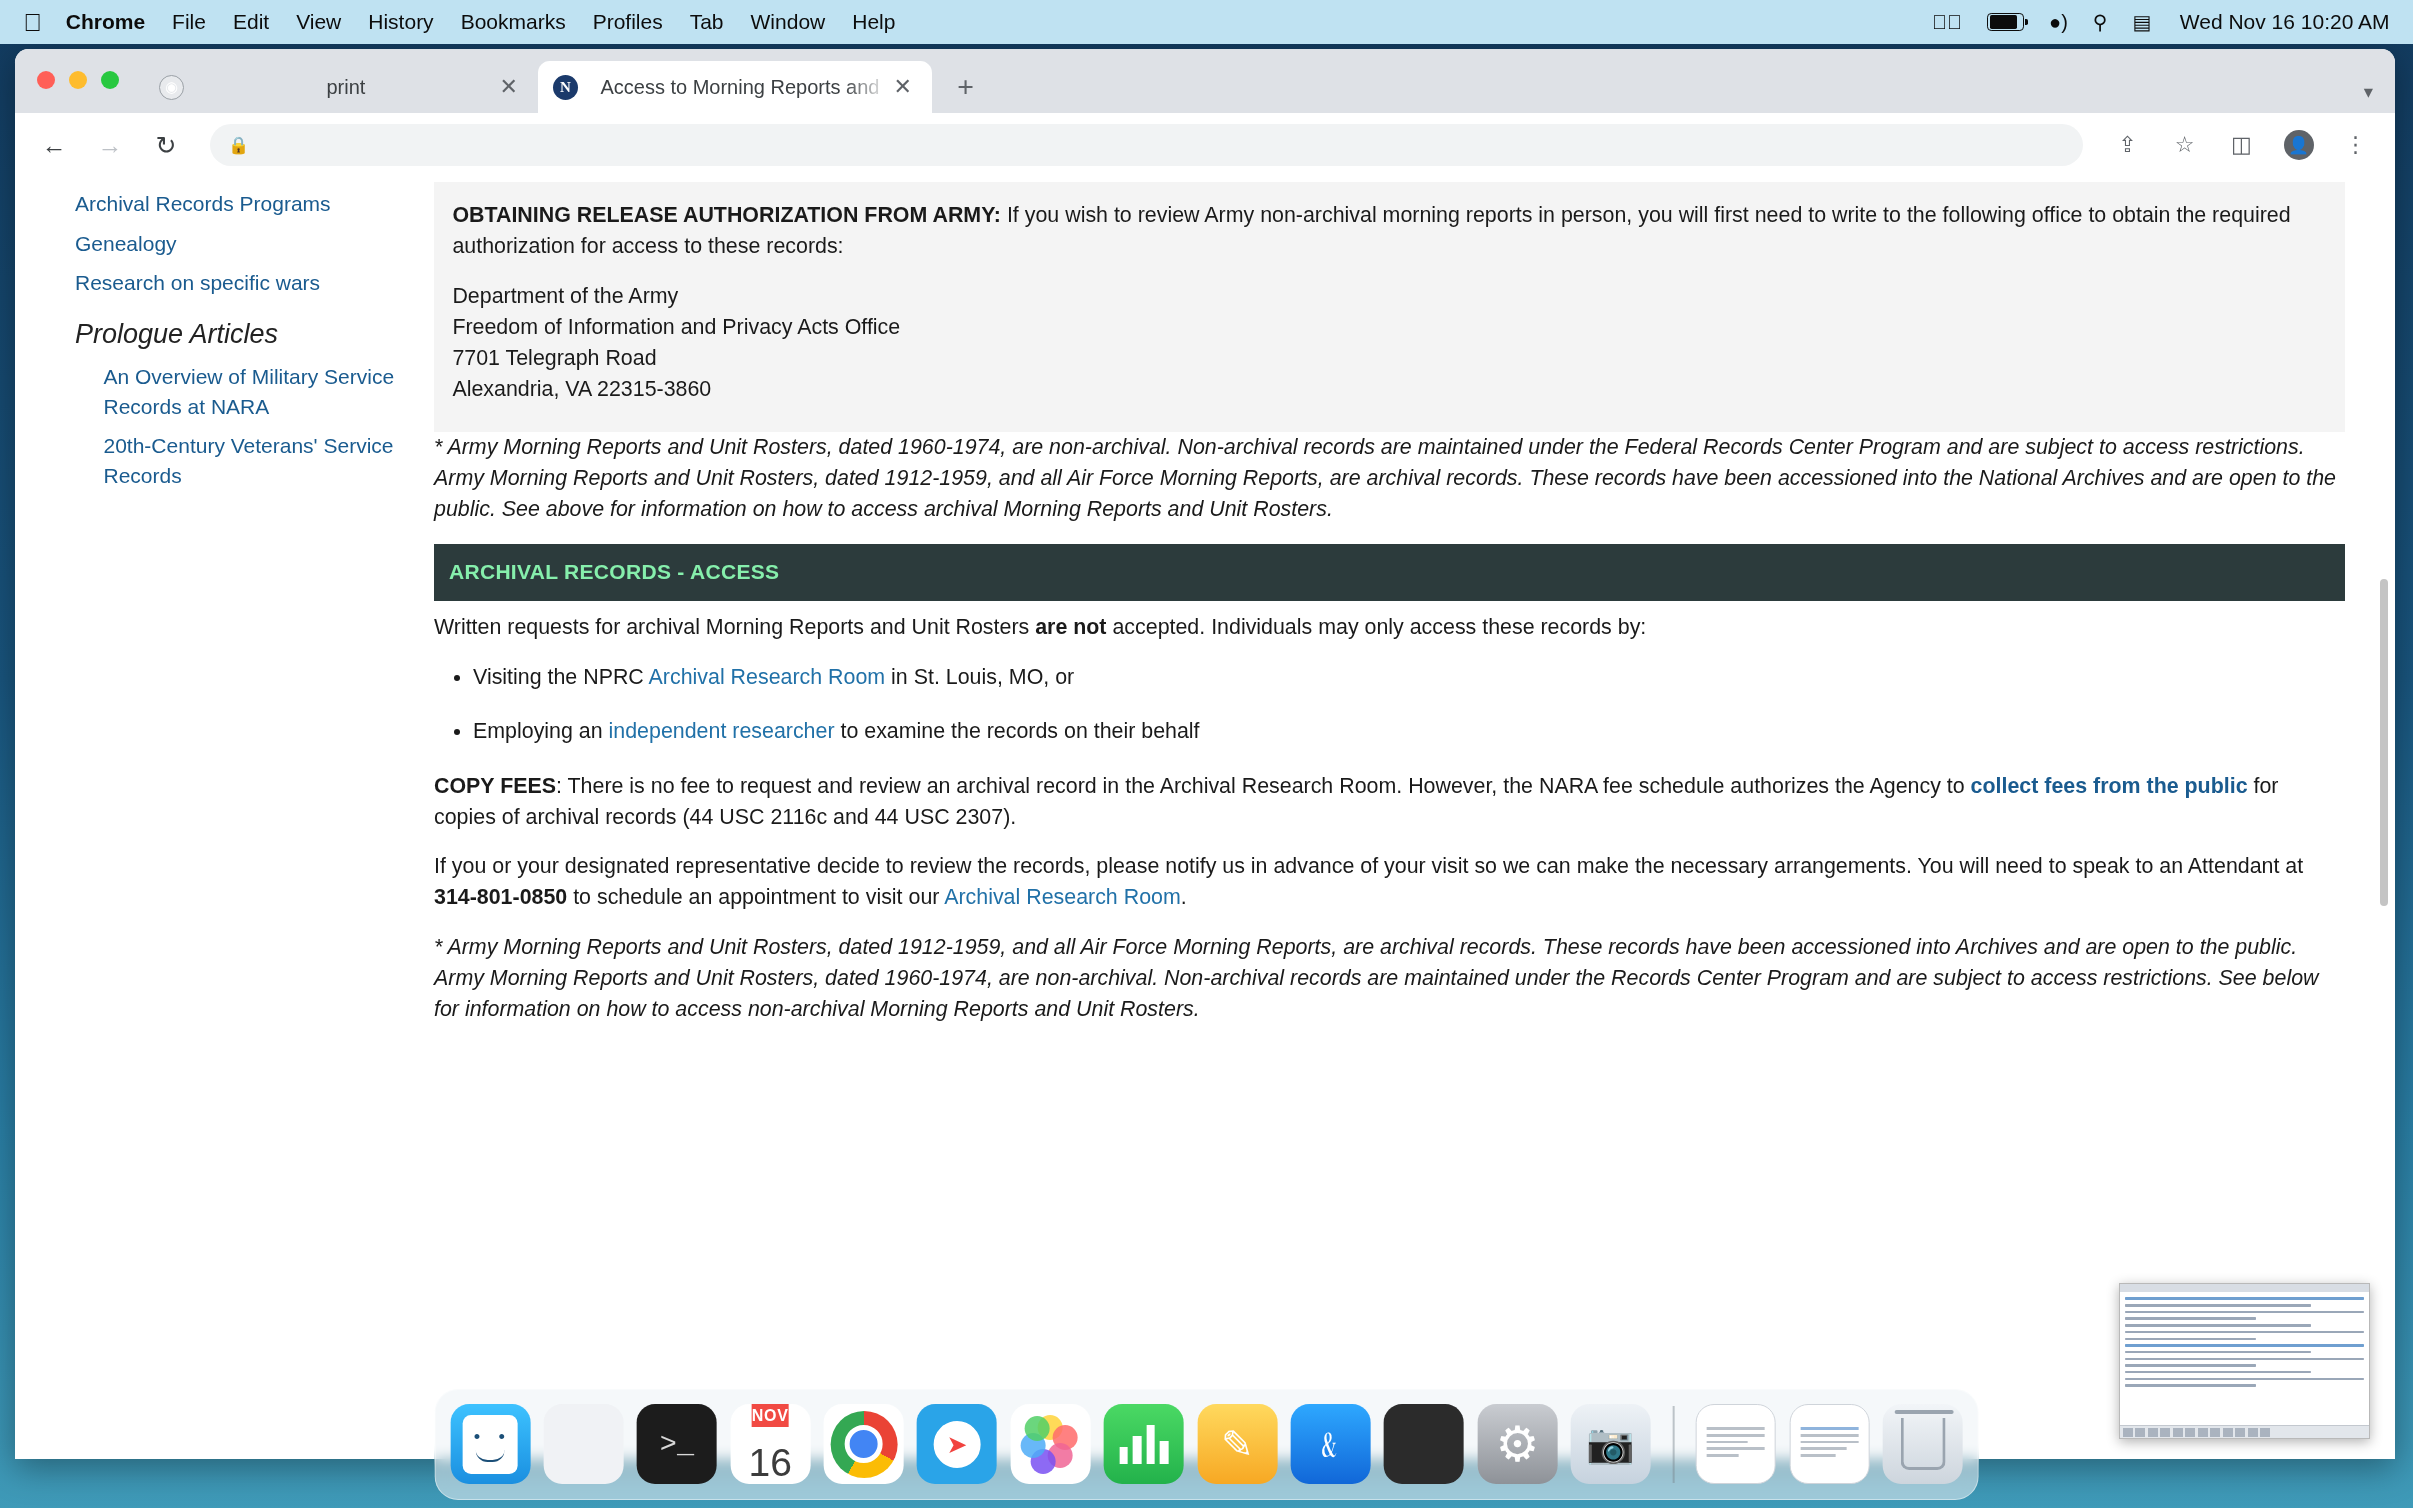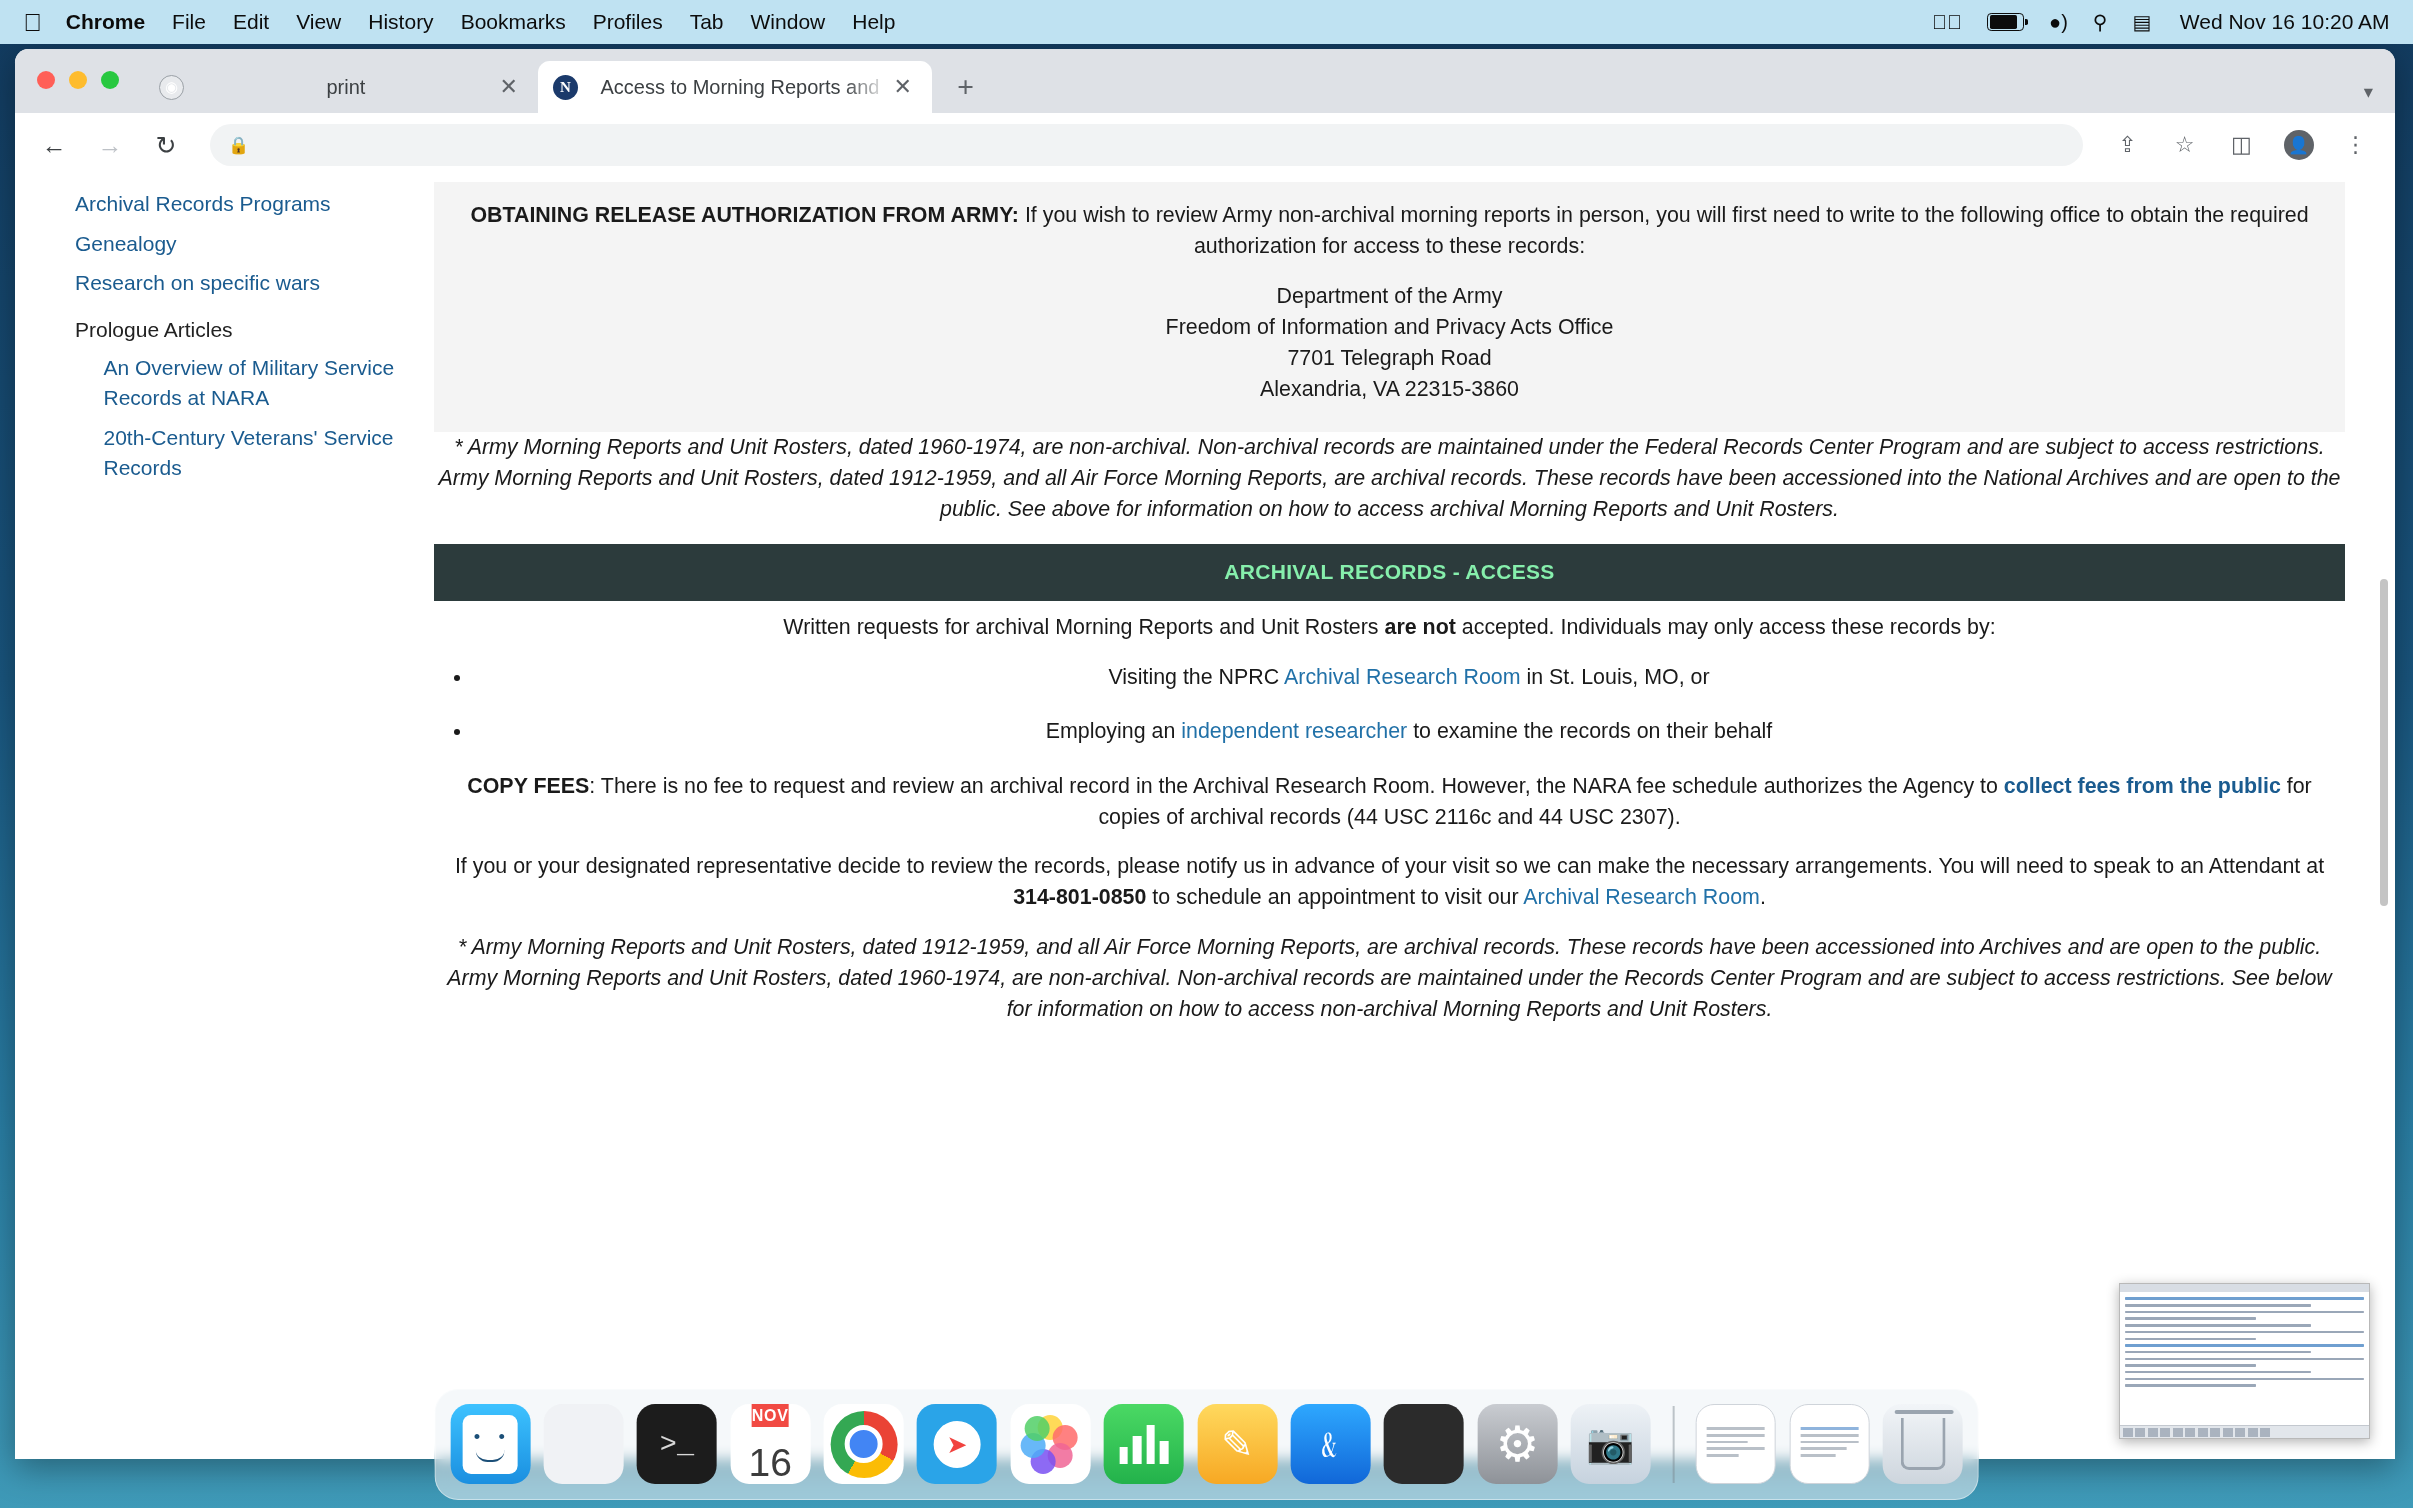--- a/index.html
+++ b/index.html
@@ -225,33 +225,33 @@
     font-size: 21px;
     line-height: 1.42;
   }
   #sidebar a {
     color: #1a5b8f;
     display: block;
     margin-bottom: 10px;
     text-decoration: none;
   }
   #sidebar .section-hd {
+    font-style: italic;
     color: #222;
     margin: 17px 0 8.4px 0;
-    font-size: 21px;
+    font-size: 27px;
   }
   #sidebar .indented { padding-left: 28.5px; }
 
   #content {
     flex: 1 1 auto;
     padding: 5px 50px 0 0;
     font-size: 21.4px;
     line-height: 1.45;
     color: #1a1a1a;
-    text-align: center;
   }
   #content p { margin: 0 0 18.4px 0; }
   .block-box {
     background: #f4f4f4;
     padding: 18.4px 18.4px 8.4px 18.4px;
   }
   .block-box p { margin-bottom: 13.4px; }
   .addr-line { margin: 0; }
   .note {
     font-style: italic;

